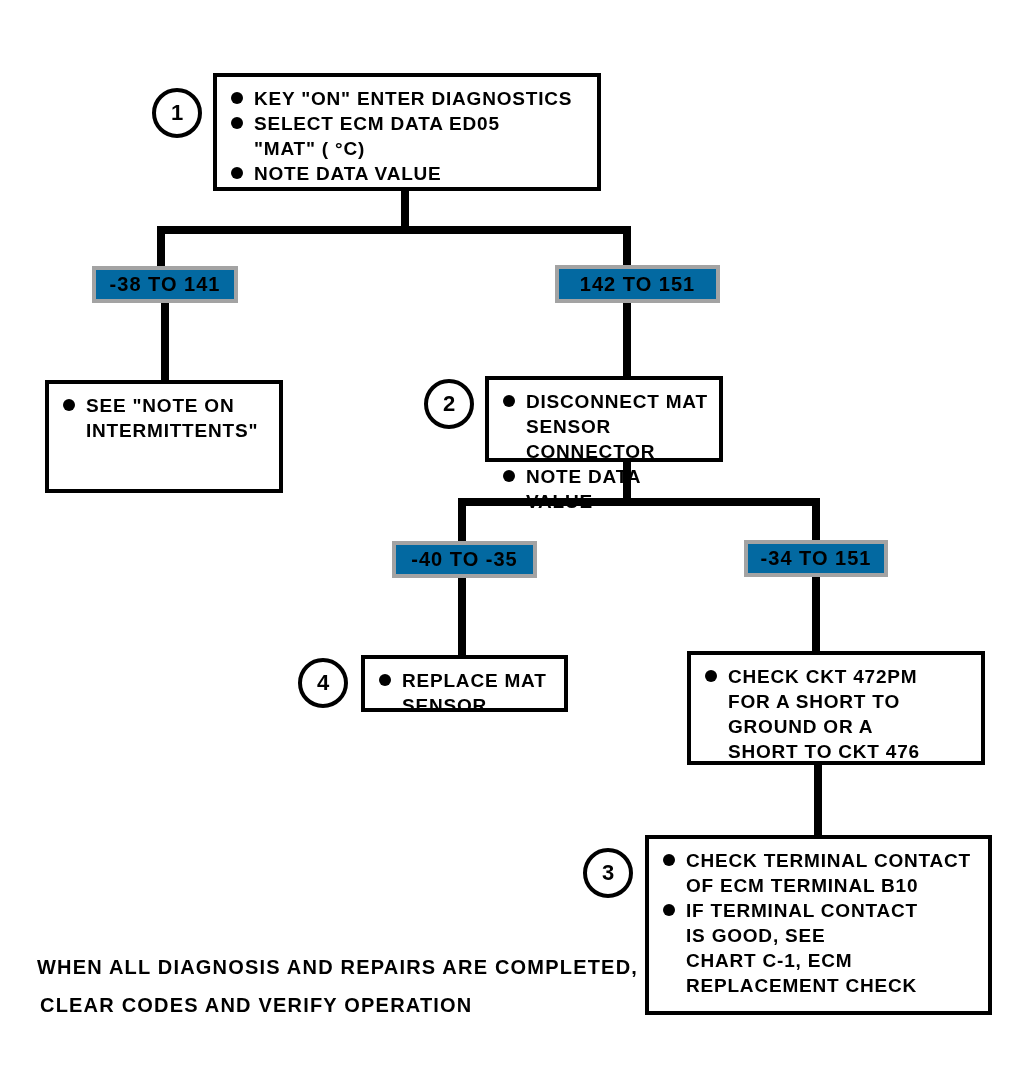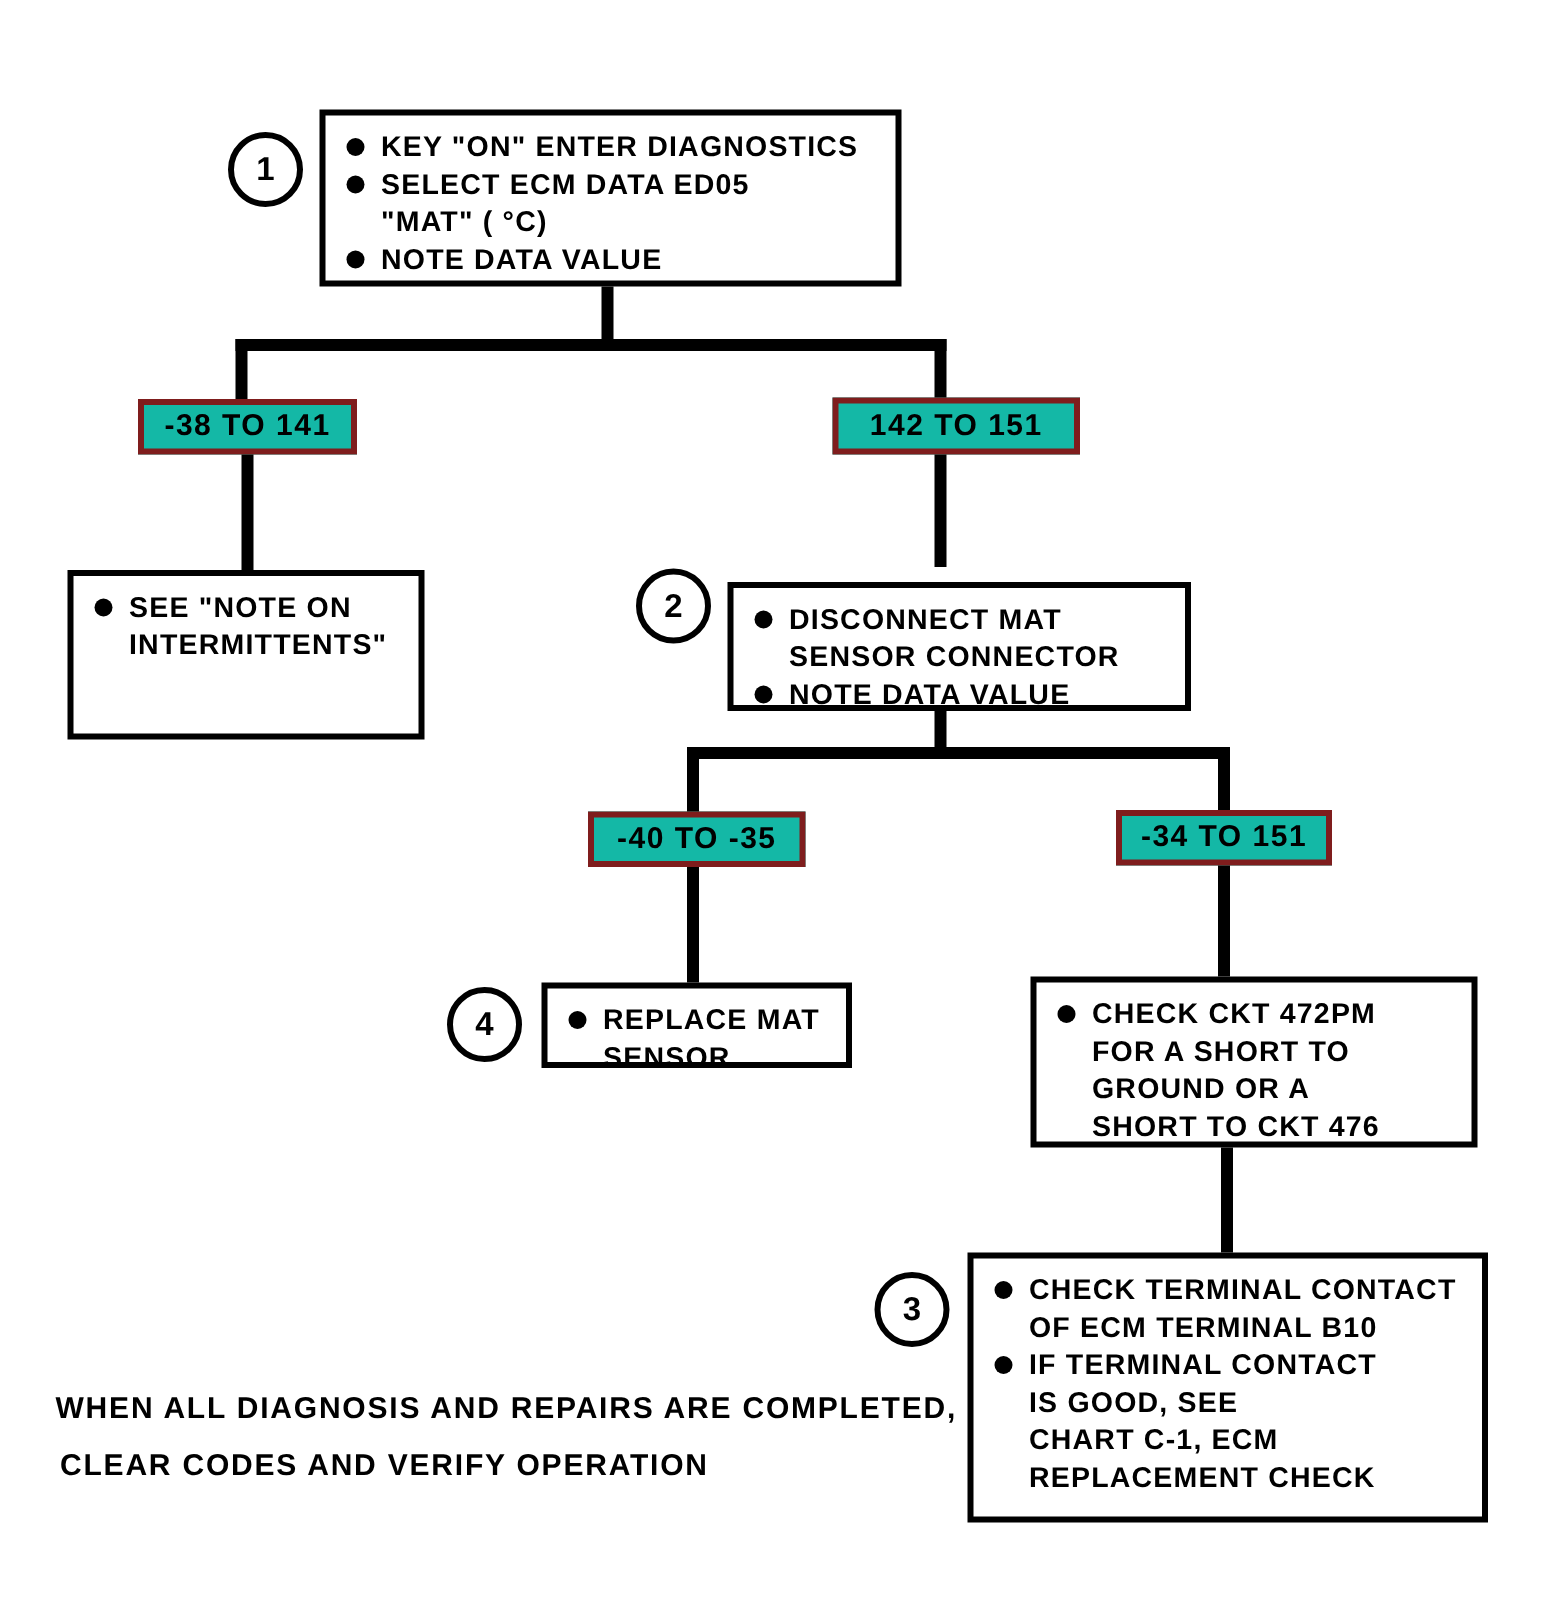--- a/index.html
+++ b/index.html
@@ -29,22 +29,22 @@
     background: #ffffff;
     padding: 9px 10px 6px 14px;
     font-size: 19px;
     font-weight: bold;
     letter-spacing: 0.8px;
     line-height: 25px;
   }
   .rangebox {
     position: absolute;
     box-sizing: border-box;
-    border: 4px solid #7f1d1d;
-    background: #14b8a6;
+    border: 4px solid #a3a3a3;
+    background: #0369a1;
     display: flex;
     align-items: center;
     justify-content: center;
     font-size: 20px;
     font-weight: bold;
     letter-spacing: 1px;
   }
   .bullet {
     display: flex;
     align-items: flex-start;
@@ -71,20 +71,21 @@
     justify-content: center;
     font-size: 22px;
     font-weight: bold;
   }
   .footer-line {
     position: absolute;
     font-size: 20px;
     font-weight: bold;
     letter-spacing: 1.2px;
     white-space: nowrap;
+    margin-top: 28px;
   }
 </style>
 </head>
 <body>
 
 <div class="canvas">
 
   <div class="line v" style="left:401px;top:190px;height:44px"></div>
   <div class="line h" style="left:157px;top:226px;width:474px"></div>
   <div class="line v" style="left:157px;top:226px;height:42px"></div>
@@ -137,21 +138,21 @@
       <div class="lines">
         <div>SEE "NOTE ON</div>
         <div>INTERMITTENTS"</div>
       </div>
     </div>
   </div>
 
   <div class="numcircle" style="left:424px;top:379px">
     <span>2</span>
   </div>
-  <div class="box" style="left:485px;top:388px;width:309px;height:86px">
+  <div class="box" style="left:485px;top:376px;width:238px;height:86px">
     <div class="bullet">
       <span class="dot"></span>
       <div class="lines">
         <div>DISCONNECT MAT</div>
         <div>SENSOR CONNECTOR</div>
       </div>
     </div>
     <div class="bullet">
       <span class="dot"></span>
       <div class="lines">

